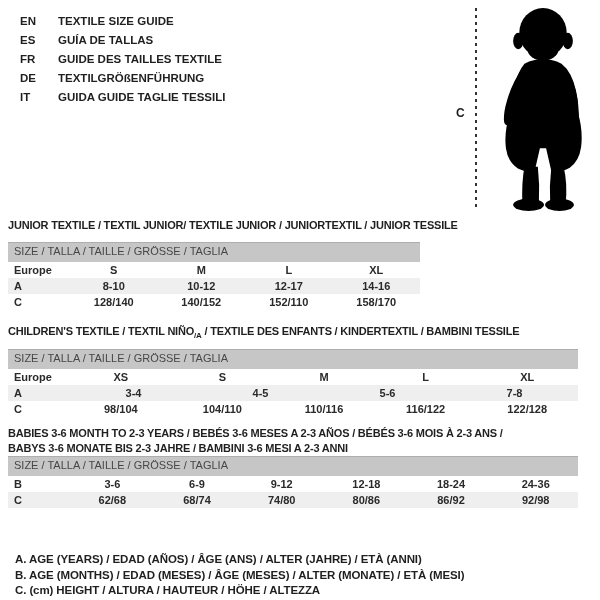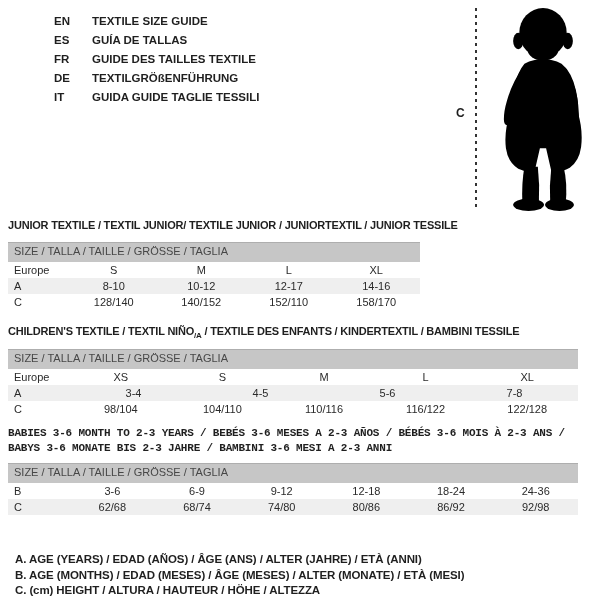--- a/index.html
+++ b/index.html
@@ -13,21 +13,21 @@
   *{box-sizing:border-box;}
   html,body{margin:0;padding:0;}
   body{width:600px;height:600px;background:#ffffff;}
   .canvas{
     position:relative;width:600px;height:600px;background:#ffffff;
     font-family:"Liberation Sans", sans-serif;color:var(--text);
     overflow:hidden;
   }
 
   
-  .langs{position:absolute;top:11px;left:20px;margin-left:34px;}
+  .langs{position:absolute;top:11px;left:20px;}
   .lang-row{display:flex;height:19px;align-items:center;font-weight:bold;font-size:11.5px;}
   .lang-code{flex:0 0 38px;}
 
   
   .figure{position:absolute;top:6px;left:450px;width:148px;height:206px;}
   .dashed-line{
     position:absolute;left:25px;top:2px;height:202px;width:2px;
     background:repeating-linear-gradient(to bottom, var(--dash) 0 3.5px, transparent 3.5px 7px);
   }
   .figure-c{position:absolute;left:6px;top:100px;font-weight:bold;font-size:12px;}
@@ -35,28 +35,28 @@
 
   
   .size-table{position:absolute;left:8px;}
   .t1{top:218px;width:412px;}
   .t2{top:324px;width:570px;}
   .t3{top:426px;width:570px;}
   .table-title{
     font-weight:bold;font-size:11px;line-height:15px;margin-bottom:9px;
     letter-spacing:-0.2px;white-space:nowrap;
   }
-  .t3 .table-title{margin-bottom:7px;font-family:Liberation Mono, monospace;}
+  .t3 .table-title{margin-bottom:0;}
   .sub{font-size:8px;position:relative;top:2.5px;}
   .bar{
     height:20px;line-height:17px;background:var(--header-bar-bg);
     color:var(--bar-text);font-size:11px;padding-left:6px;
     border-top:1px solid #aeaeae;white-space:nowrap;
   }
-  .row{display:flex;height:16px;line-height:16px;font-size:11px;color:#2a2a2a;}
+  .row{display:flex;height:16px;line-height:16px;font-size:11px;color:#2a2a2a;font-weight:bold;}
   .row .lbl{flex:0 0 62px;padding-left:6px;}
   .row .cell{flex:1;text-align:center;}
   .row.shaded{background:var(--row-alt-bg);}
 
   
   .legend{position:absolute;left:15px;top:552px;}
   .legend-line{font-weight:bold;font-size:11.5px;line-height:15.5px;letter-spacing:-0.1px;white-space:nowrap;}
 </style>
 </head>
 <body>

